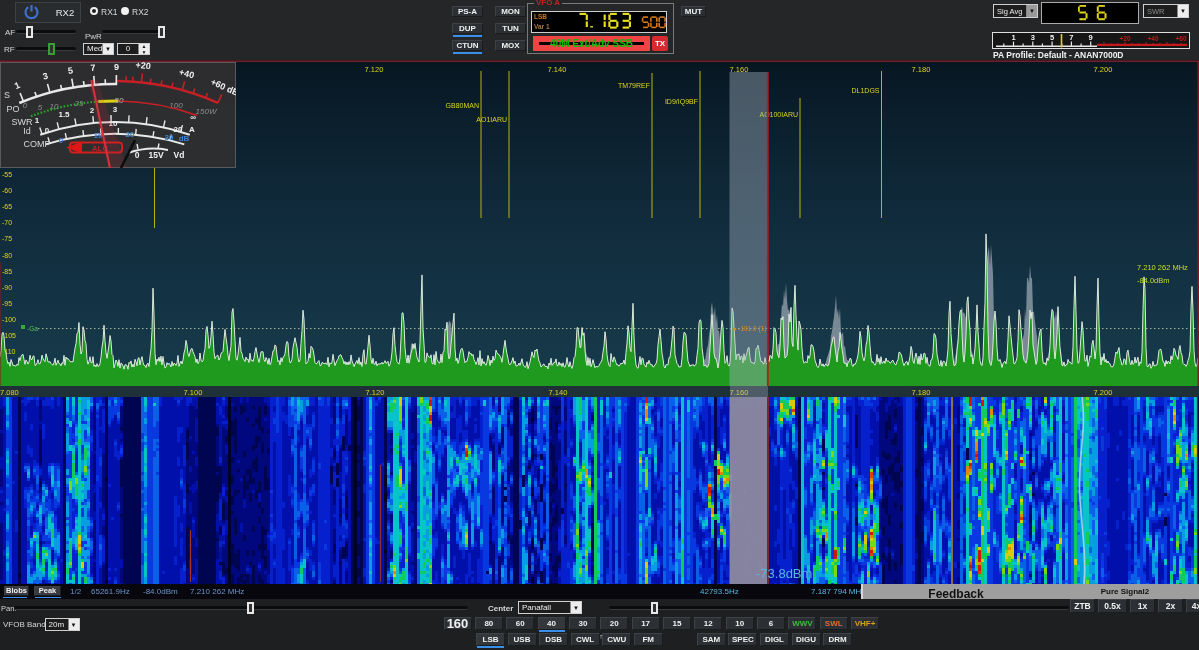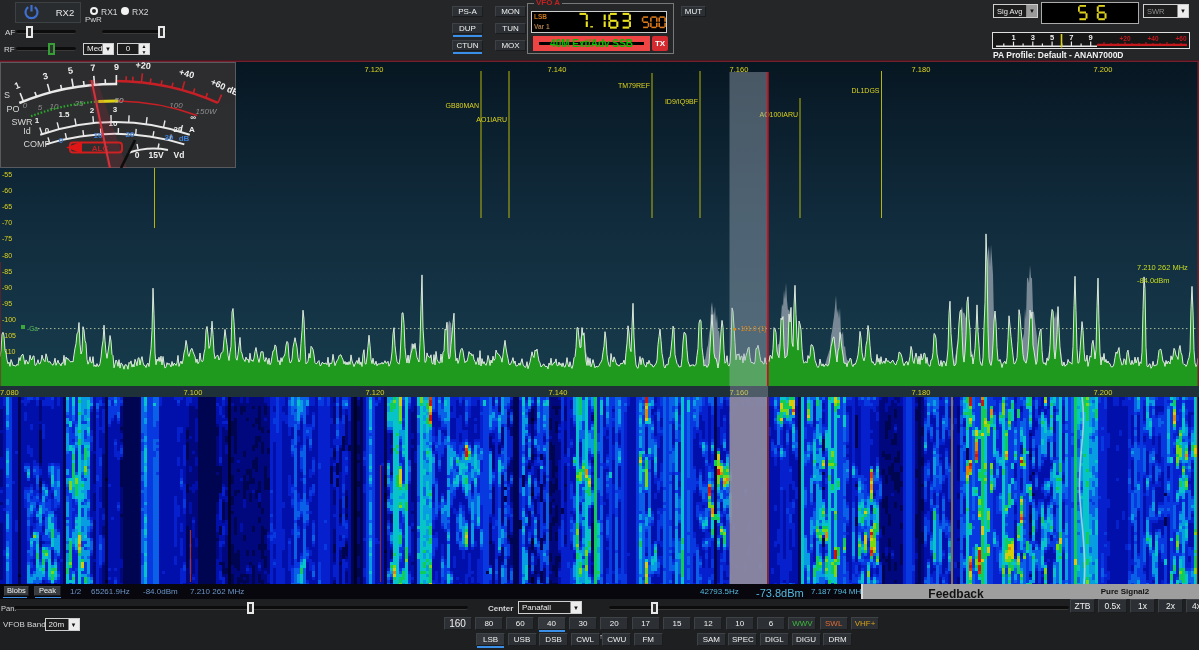--- a/index.html
+++ b/index.html
@@ -1,16 +1,16 @@
 <!DOCTYPE html>
 <html><head><meta charset="utf-8"><style>
 *{margin:0;padding:0;box-sizing:border-box}
 body{background:#101010;font-family:"Liberation Sans",sans-serif}
 #root{position:relative;width:1199px;height:650px;background:#232527;overflow:hidden}
-.btn{position:absolute;background:#2c3034;border:1px solid #1a1c1e;border-top-color:#3e4246;border-left-color:#3e4246;color:#f0f0f0;font-weight:normal;display:flex;align-items:center;justify-content:center;border-radius:1px}
+.btn{position:absolute;background:#2c3034;border:1px solid #1a1c1e;border-top-color:#3e4246;border-left-color:#3e4246;color:#f0f0f0;font-weight:bold;display:flex;align-items:center;justify-content:center;border-radius:1px}
 .lab{position:absolute;color:#d6d6d6;font-size:8px;white-space:nowrap}
 .track{position:absolute;height:4px;background:#0c0c0c;border-bottom:1px solid #3a3a3a;border-radius:2px}
 .handle{position:absolute;width:7px;height:12px;background:#303030;border:2px solid #e8e8e8}
 .combo{position:absolute;background:#1d1d1d;border:1px solid #cfcfcf;color:#ececec;font-size:8px;display:flex;align-items:center}
 .combo .ar{position:absolute;right:0;top:0;bottom:0;width:11px;background:#ededed;color:#111;display:flex;align-items:center;justify-content:center;font-size:6px;border-left:1px solid #888}
 </style></head><body>
 <div id="root">
     <div style="position:absolute;left:0;top:0;width:1199px;height:60px;background:#242628"></div>
     <div style="position:absolute;left:15px;top:1.5px;width:66px;height:21px;background:#292c2f;border:1px solid #3d4144"></div>
     <svg style="position:absolute;left:23px;top:4px" width="17" height="16" viewBox="0 0 17 16">
@@ -18,21 +18,21 @@
 <line x1="8.5" y1="1" x2="8.5" y2="7.5" stroke="#3f6fd0" stroke-width="2.2"></line>
     </svg>
     <div style="position:absolute;left:50px;top:3px;width:30px;height:18px;color:#e8e8e8;font-size:9.5px;display:flex;align-items:center;justify-content:center">RX2</div>
     <div style="position:absolute;left:90px;top:7px;width:8px;height:8px;border:2px solid #f2f2f2;border-radius:50%;background:#202020"></div>
     <div class="lab" style="left:101px;top:6.5px;font-size:8.5px">RX1</div>
     <div style="position:absolute;left:121px;top:7px;width:8px;height:8px;border-radius:50%;background:#f2f2f2"></div>
     <div class="lab" style="left:132px;top:6.5px;font-size:8.5px">RX2</div>
     <div class="lab" style="left:5px;top:28px">AF</div>
     <div class="track" style="left:16px;top:30px;width:60px"></div>
     <div class="handle" style="left:26px;top:26px"></div>
-    <div class="lab" style="left:85px;top:15px">PwR</div>
+    <div class="lab" style="left:85px;top:32px">PwR</div>
     <div class="track" style="left:102px;top:30px;width:64px"></div>
     <div class="handle" style="left:158px;top:26px"></div>
     <div class="lab" style="left:4px;top:45px">RF</div>
     <div class="track" style="left:16px;top:47px;width:60px"></div>
     <div class="handle" style="left:48px;top:43px;border-color:#35a035"></div>
     <div class="combo" style="left:83px;top:42.5px;width:31px;height:12px">
       <span style="padding-left:3px">Med</span>
       <span class="ar">▼</span>
     </div>
     <div class="combo" style="left:117px;top:42.5px;width:33px;height:12px">
@@ -252,21 +252,21 @@
     <div style="position:absolute;left:0;top:584px;width:1199px;height:15px;background:#07070d"></div>
     <div class="btn" style="left:4px;top:585.5px;width:25px;height:10px;font-size:7.5px;background:#383c40">Blobs</div>
     <div style="position:absolute;left:3px;top:596.5px;width:24px;height:1.5px;background:#3a8fe8"></div>
     <div class="btn" style="left:34px;top:585.5px;width:27px;height:10px;font-size:7.5px;background:#383c40">Peak</div>
     <div style="position:absolute;left:35px;top:596.5px;width:26px;height:1.5px;background:#3a8fe8"></div>
     <div style="position:absolute;left:70px;top:587px;font-size:8px;color:#6b94c8">1/2</div>
     <div style="position:absolute;left:91px;top:587px;font-size:8px;color:#6b94c8">65261.9Hz</div>
     <div style="position:absolute;left:143px;top:587px;font-size:8px;color:#6b94c8">-84.0dBm</div>
     <div style="position:absolute;left:190px;top:587px;font-size:8px;color:#6b94c8">7.210 262 MHz</div>
     <div style="position:absolute;left:700px;top:587px;font-size:8px;color:#55b8e0">42793.5Hz</div>
-    <div style="position:absolute;left:756px;top:587px;font-size:11px;color:#55b8e0">-73.8dBm</div>
+    <div style="position:absolute;left:756px;top:566px;font-size:13px;color:#55b8e0">-73.8dBm</div>
     <div style="position:absolute;left:811px;top:587px;font-size:8px;color:#55b8e0">7.187 794 MHz</div>
     <div style="position:absolute;left:861px;top:584px;width:338px;height:14.5px;background:#9e9e9e;border-left:2px solid #d8d8d8"></div>
     <div style="position:absolute;left:920px;top:587px;width:72px;text-align:center;font-size:12px;font-weight:bold;color:#111">Feedback</div>
     <div style="position:absolute;left:1085px;top:587px;width:80px;text-align:center;font-size:8px;font-weight:bold;color:#111">Pure Signal2</div>
     <div style="position:absolute;left:0;top:599px;width:1199px;height:51px;background:#1d1f21"></div>
     <div class="lab" style="left:1px;top:603.5px;font-size:7.5px">Pan:</div>
     <div class="track" style="left:14px;top:606px;width:454px"></div>
     <div class="handle" style="left:247px;top:602px"></div>
     <div class="lab" style="left:488px;top:603.5px;font-size:8px;font-weight:bold">Center</div>
     <div class="combo" style="left:518px;top:601px;width:64px;height:13px">
@@ -279,21 +279,21 @@
     <div class="btn" style="left:1070px;top:598.5px;width:25px;height:14px;font-size:8.5px;color:#f0f0f0;">ZTB</div>
     <div class="btn" style="left:1098px;top:598.5px;width:29px;height:14px;font-size:8.5px;color:#f0f0f0;">0.5x</div>
     <div class="btn" style="left:1130px;top:598.5px;width:25px;height:14px;font-size:8.5px;color:#f0f0f0;">1x</div>
     <div class="btn" style="left:1158px;top:598.5px;width:25px;height:14px;font-size:8.5px;color:#f0f0f0;">2x</div>
     <div class="btn" style="left:1186px;top:598.5px;width:21px;height:14px;font-size:8.5px;color:#f0f0f0;">4x</div>
     <div class="lab" style="left:3px;top:619.5px;font-size:8px">VFOB Band</div>
     <div class="combo" style="left:44.5px;top:618px;width:35px;height:13px">
       <span style="padding-left:3px">20m</span>
       <span class="ar">▼</span>
     </div>
-    <div class="btn" style="left:443.5px;top:616.5px;width:28px;height:13px;font-size:10px;color:#f0f0f0;text-align:right;">160</div>
+    <div class="btn" style="left:443.5px;top:616.5px;width:28px;height:13px;font-size:13px;color:#f0f0f0;text-align:right;">160</div>
     <div class="btn" style="left:474.85px;top:616.5px;width:28px;height:13px;font-size:8px;color:#f0f0f0;">80</div>
     <div class="btn" style="left:506.20000000000005px;top:616.5px;width:28px;height:13px;font-size:8px;color:#f0f0f0;">60</div>
     <div class="btn" style="left:537.55px;top:616.5px;width:28px;height:13px;font-size:8px;color:#f0f0f0;background:#34383d;">40</div>
     <div style="position:absolute;left:538.55px;top:630.0px;width:26px;height:2px;background:#3a8fe8"></div>
     <div class="btn" style="left:568.9px;top:616.5px;width:28px;height:13px;font-size:8px;color:#f0f0f0;">30</div>
     <div class="btn" style="left:600.25px;top:616.5px;width:28px;height:13px;font-size:8px;color:#f0f0f0;">20</div>
     <div class="btn" style="left:631.6px;top:616.5px;width:28px;height:13px;font-size:8px;color:#f0f0f0;">17</div>
     <div class="btn" style="left:662.95px;top:616.5px;width:28px;height:13px;font-size:8px;color:#f0f0f0;">15</div>
     <div class="btn" style="left:694.3px;top:616.5px;width:28px;height:13px;font-size:8px;color:#f0f0f0;">12</div>
     <div class="btn" style="left:725.6500000000001px;top:616.5px;width:28px;height:13px;font-size:8px;color:#f0f0f0;">10</div>

